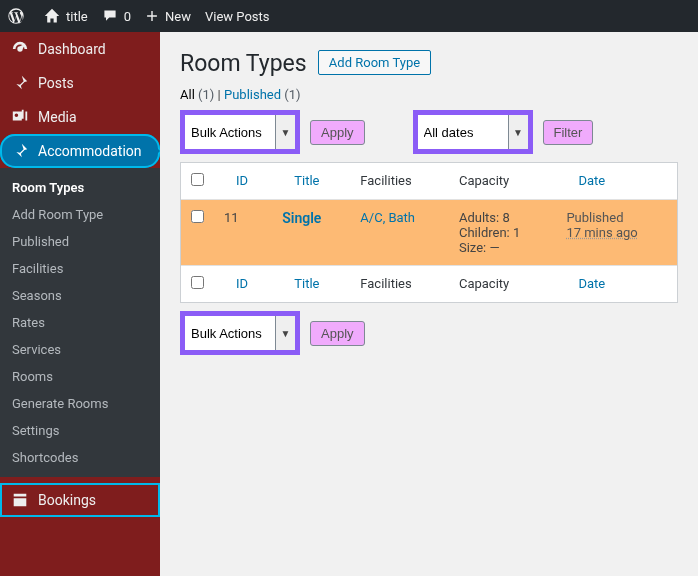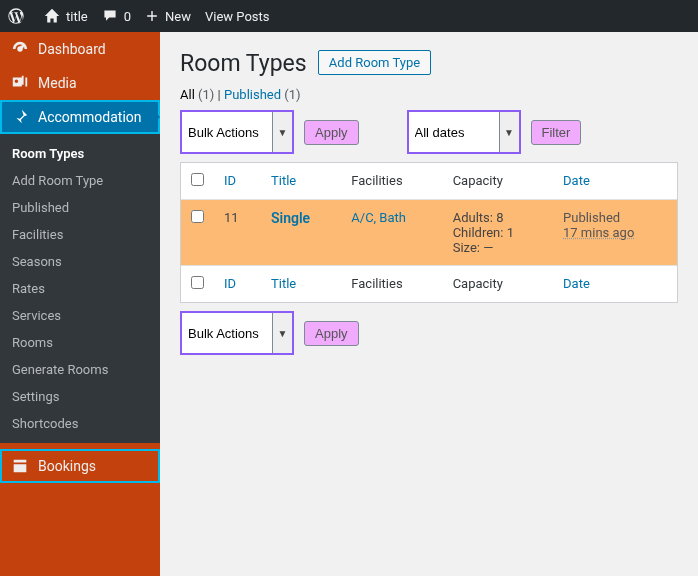--- a/index.html
+++ b/index.html
@@ -1,47 +1,47 @@
 <!DOCTYPE html>
 <html><head>
 <meta charset="utf-8">
 <style>
 * { box-sizing: border-box; margin: 0; padding: 0; }
 body { font-family: -apple-system, BlinkMacSystemFont, "Segoe UI", Roboto, sans-serif; font-size: 13px; color: #444; background: #f1f1f1; width: 698px; height: 576px; overflow: hidden; }
 .adminbar { background: #23282d; color: #eee; height: 32px; display: flex; align-items: center; padding: 0 8px; font-size: 13px; }
 .adminbar .ab-item { display: flex; align-items: center; margin-right: 14px; color: #eee; cursor: pointer; }
 .adminbar .ab-item svg, .adminbar .ab-item .ico { margin-right: 6px; }
 .wrap { display: flex; height: calc(576px - 32px); }
-.sidebar { width: 160px; background: #c2410c; color: #eee; font-size: 14px; padding-bottom: 20px; }
+.sidebar { width: 160px; background: #7f1d1d; color: #eee; font-size: 14px; padding-bottom: 20px; }
 .menu-item { display: flex; align-items: center; padding: 8px 10px; color: #eee; cursor: pointer; position: relative; }
 .menu-item .ico { width: 20px; margin-right: 8px; display: flex; align-items: center; justify-content: center; }
-.menu-item.current { background: #0073aa; color: #fff; }
+.menu-item.current { background: #0073aa; color: #fff; border-radius: 15px; }
 .menu-item.current::after { content: ""; position: absolute; right: -8px; top: 50%; margin-top: -8px; border: 8px solid transparent; border-left-color: #0073aa; }
 .menu-item.hl { outline: 2px solid #00b9eb; outline-offset: -2px; }
 .submenu { background: #32373c; padding: 6px 0; }
 .submenu-item { padding: 6px 12px; color: #b4b9be; font-size: 13px; cursor: pointer; }
 .submenu-item.current { color: #fff; font-weight: 600; }
 .content { flex: 1; background: #f1f1f1; padding: 18px 20px; overflow: auto; }
 h1.page-title { font-size: 23px; font-weight: 400; color: #23282d; display: inline-block; margin-right: 8px; }
 .page-title-action { display: inline-block; border: 1px solid #0073aa; color: #0073aa; padding: 4px 10px; border-radius: 2px; background: #f7f7f7; font-size: 13px; vertical-align: 4px; cursor: pointer; }
 .subsubsub { margin: 10px 0 8px; font-size: 13px; }
 .subsubsub a { color: #0073aa; text-decoration: none; }
 .subsubsub .current { color: #000; font-weight: 400; text-align: center; }
 .subsubsub .count { color: #555d66; }
 .tablenav { display: flex; align-items: center; gap: 10px; margin: 6px 0; }
 select { font-size: 13px; padding: 2px 4px; }
-.select-wrap { display: inline-flex; border: 2px solid #8b5cf6; background: #fff; height: 44px; }
+.select-wrap { display: inline-flex; border: 5px solid #8b5cf6; background: #fff; height: 44px; }
 .select-wrap select { border: none; padding: 0 6px; height: 100%; appearance: none; background: transparent; min-width: 90px; }
 .select-wrap .arrow { width: 20px; border-left: 1px solid #7e8993; display: flex; align-items: center; justify-content: center; background: #efefef; font-size: 10px; }
 .button { border: 1px solid #7e8993; background: #f0abfc; padding: 4px 10px; border-radius: 3px; font-size: 13px; color: #555; cursor: pointer; }
 table.wp-list { width: 100%; border-spacing: 0; background: #fff; border: 1px solid #ccd0d4; margin: 8px 0; }
 table.wp-list th, table.wp-list td { text-align: left; padding: 10px 10px; vertical-align: top; font-size: 13px; }
 table.wp-list thead th, table.wp-list tfoot th { font-weight: 400; color: #32373c; border-bottom: 1px solid #e1e1e1; }
 table.wp-list tfoot th { border-top: 1px solid #e1e1e1; border-bottom: none; }
-table.wp-list th a { color: #0073aa; text-decoration: none; }
+table.wp-list th a { color: #0073aa; text-decoration: none; margin-left: 12px; }
 table.wp-list tbody tr { background: #fdba74; }
 table.wp-list .check-column { width: 30px; text-align: center; }
 .col-link { color: #0073aa; cursor: pointer; text-decoration: none; }
 .row-title { color: #0073aa; font-weight: 600; font-size: 14px; cursor: pointer; }
 .date-status { color: #555; }
 .date-ago { text-decoration: underline dotted #999; color: #555; }
 .spacer { flex: 0 0 28px; }
 svg { fill: currentColor; }
 </style>
 </head>
@@ -78,20 +78,28 @@
 
 <div class="wrap">
   <div class="sidebar">
     <div class="menu-item">
       <span class="ico">
           <svg width="18" height="18" viewBox="0 0 20 20">
             <path d="M10 2a8 8 0 0 0-8 8h3a5 5 0 0 1 10 0h3a8 8 0 0 0-8-8zm0 5a3 3 0 1 0 3 3l3-6z"></path>
           </svg>
         </span>
       <span>Dashboard</span>
+    </div>
+    <div class="menu-item">
+      <span class="ico">
+          <svg width="18" height="18" viewBox="0 0 20 20">
+            <path d="M12 2l6 6-3 1-4 4 1 4-3-3-5 5 5-5-3-3 4 1 4-4z"></path>
+          </svg>
+        </span>
+      <span>Posts</span>
     </div>
     <div class="menu-item">
       <span class="ico">
           <svg width="18" height="18" viewBox="0 0 20 20">
             <path d="M2 4h10v10H2zm4 2a2 2 0 1 0 0 4 2 2 0 0 0 0-4zm8-4v10h-2V2zm4 2v10h-2V4z"></path>
           </svg>
         </span>
       <span>Media</span>
     </div>
     <div class="menu-item current hl">

